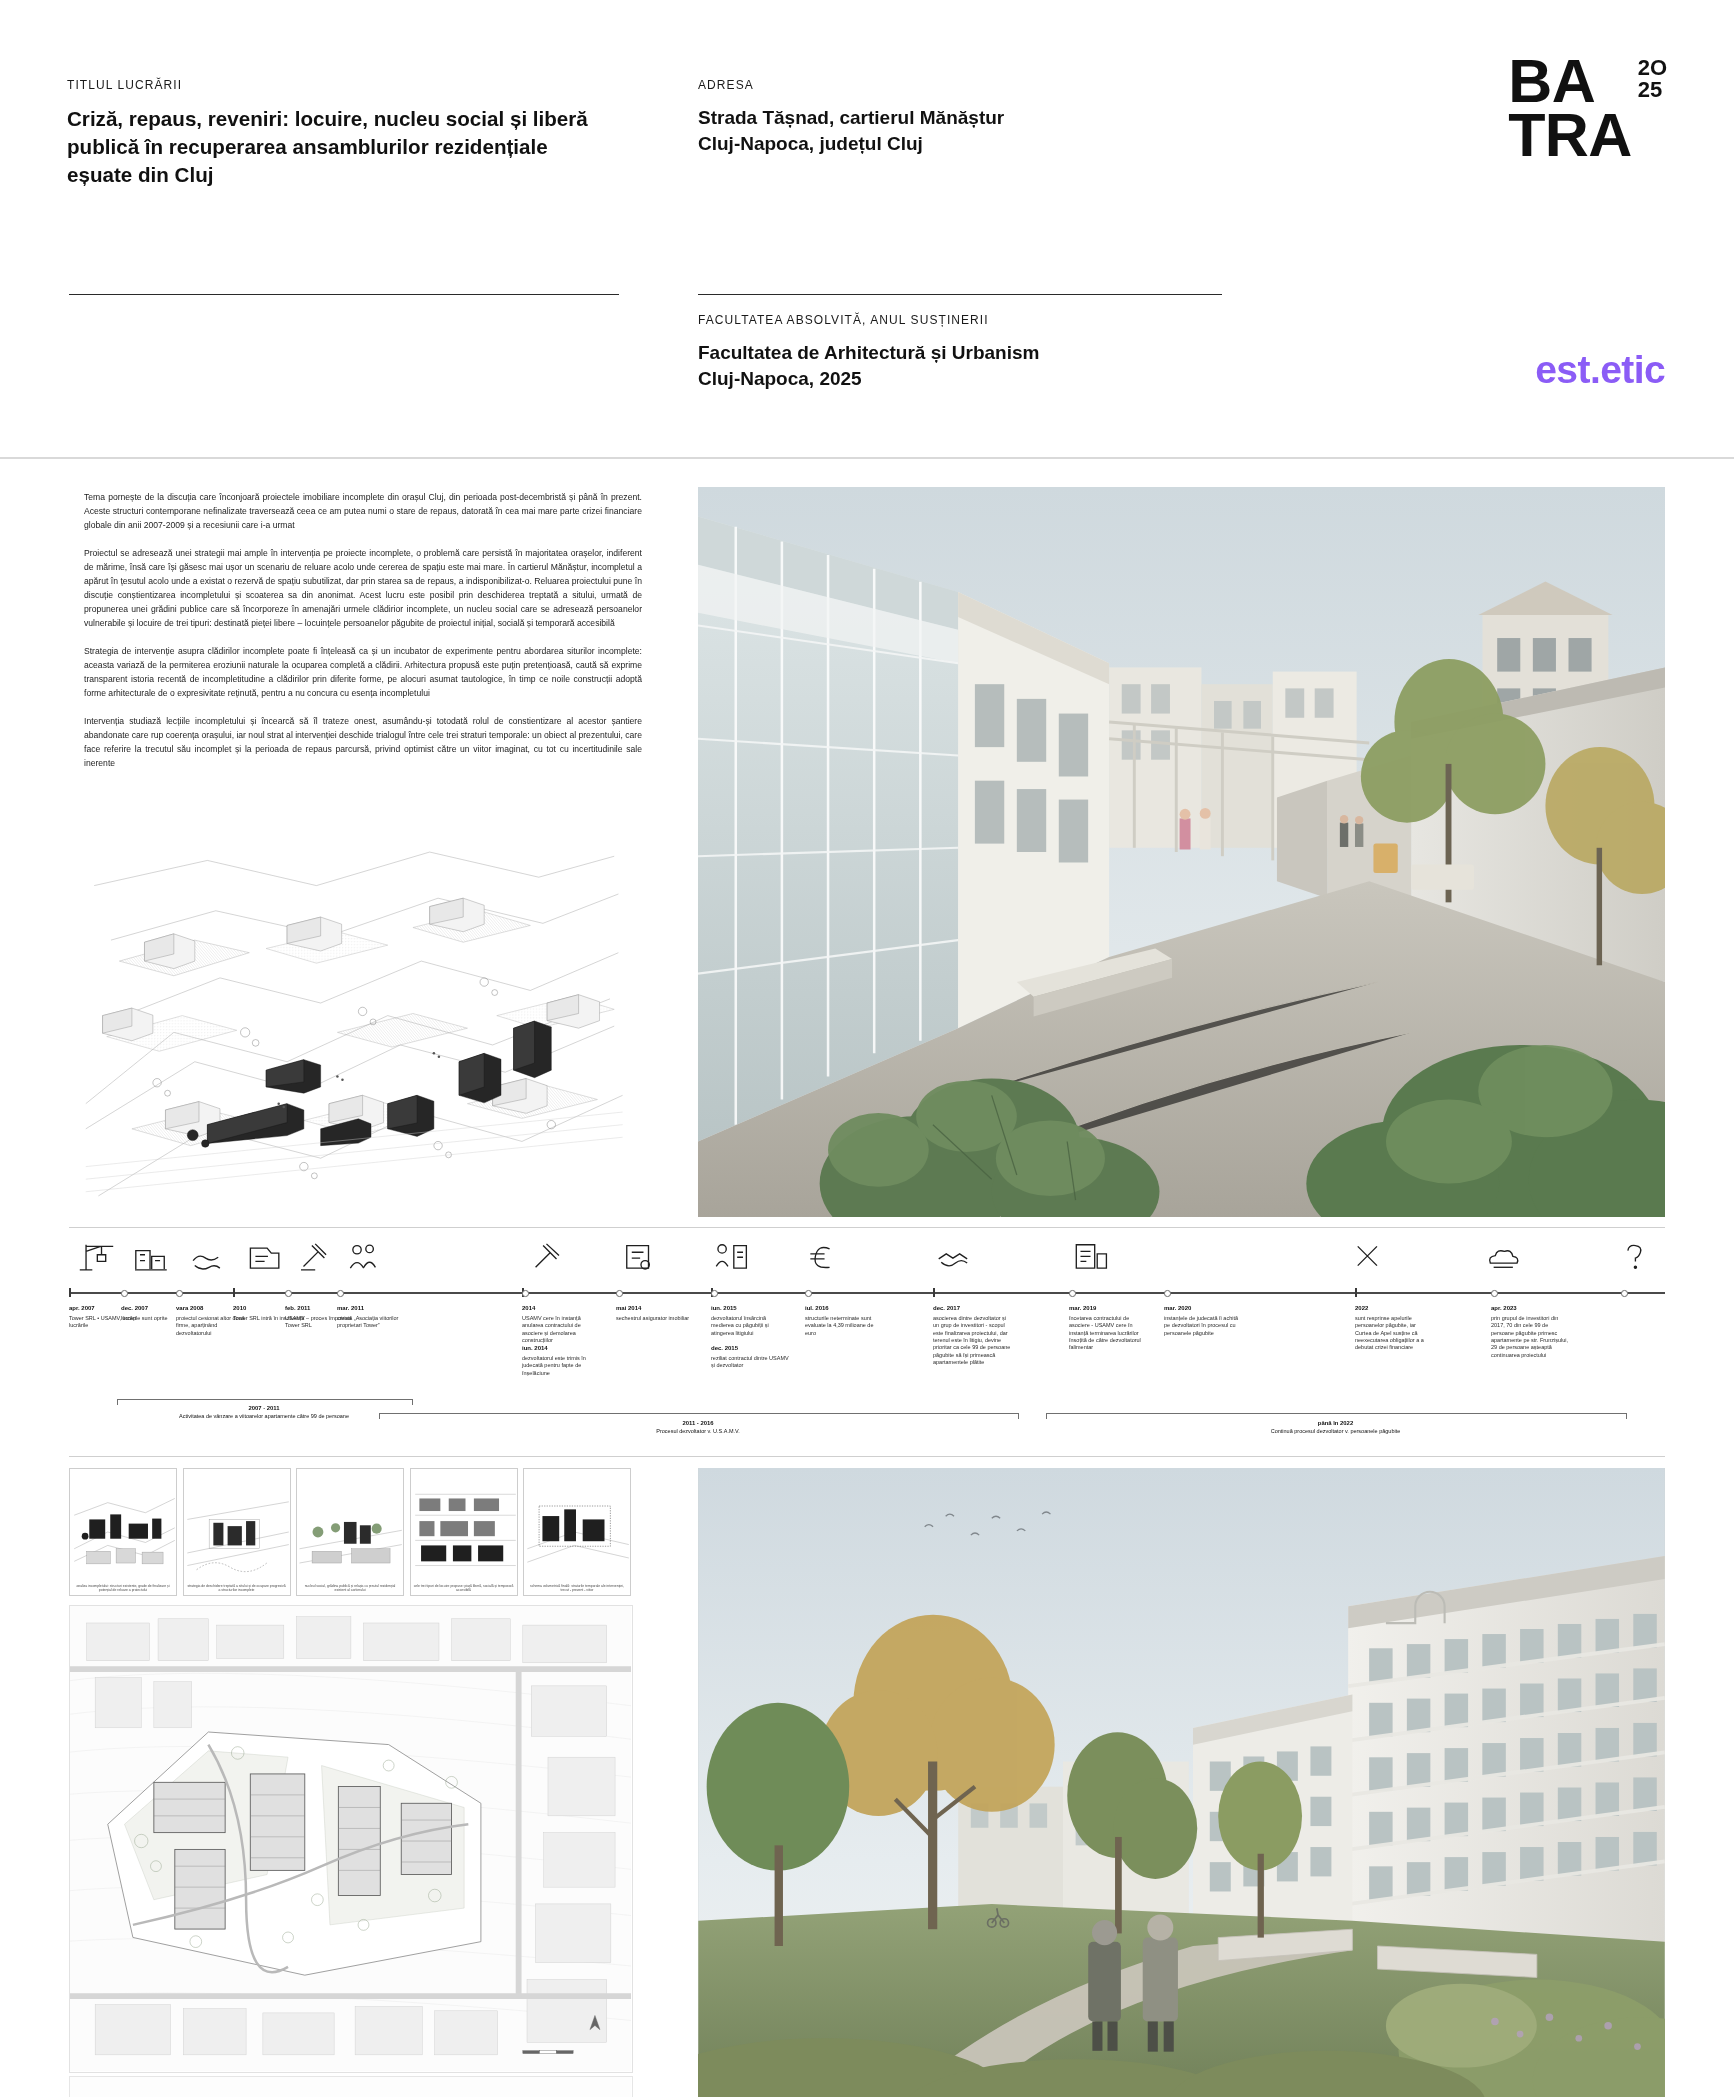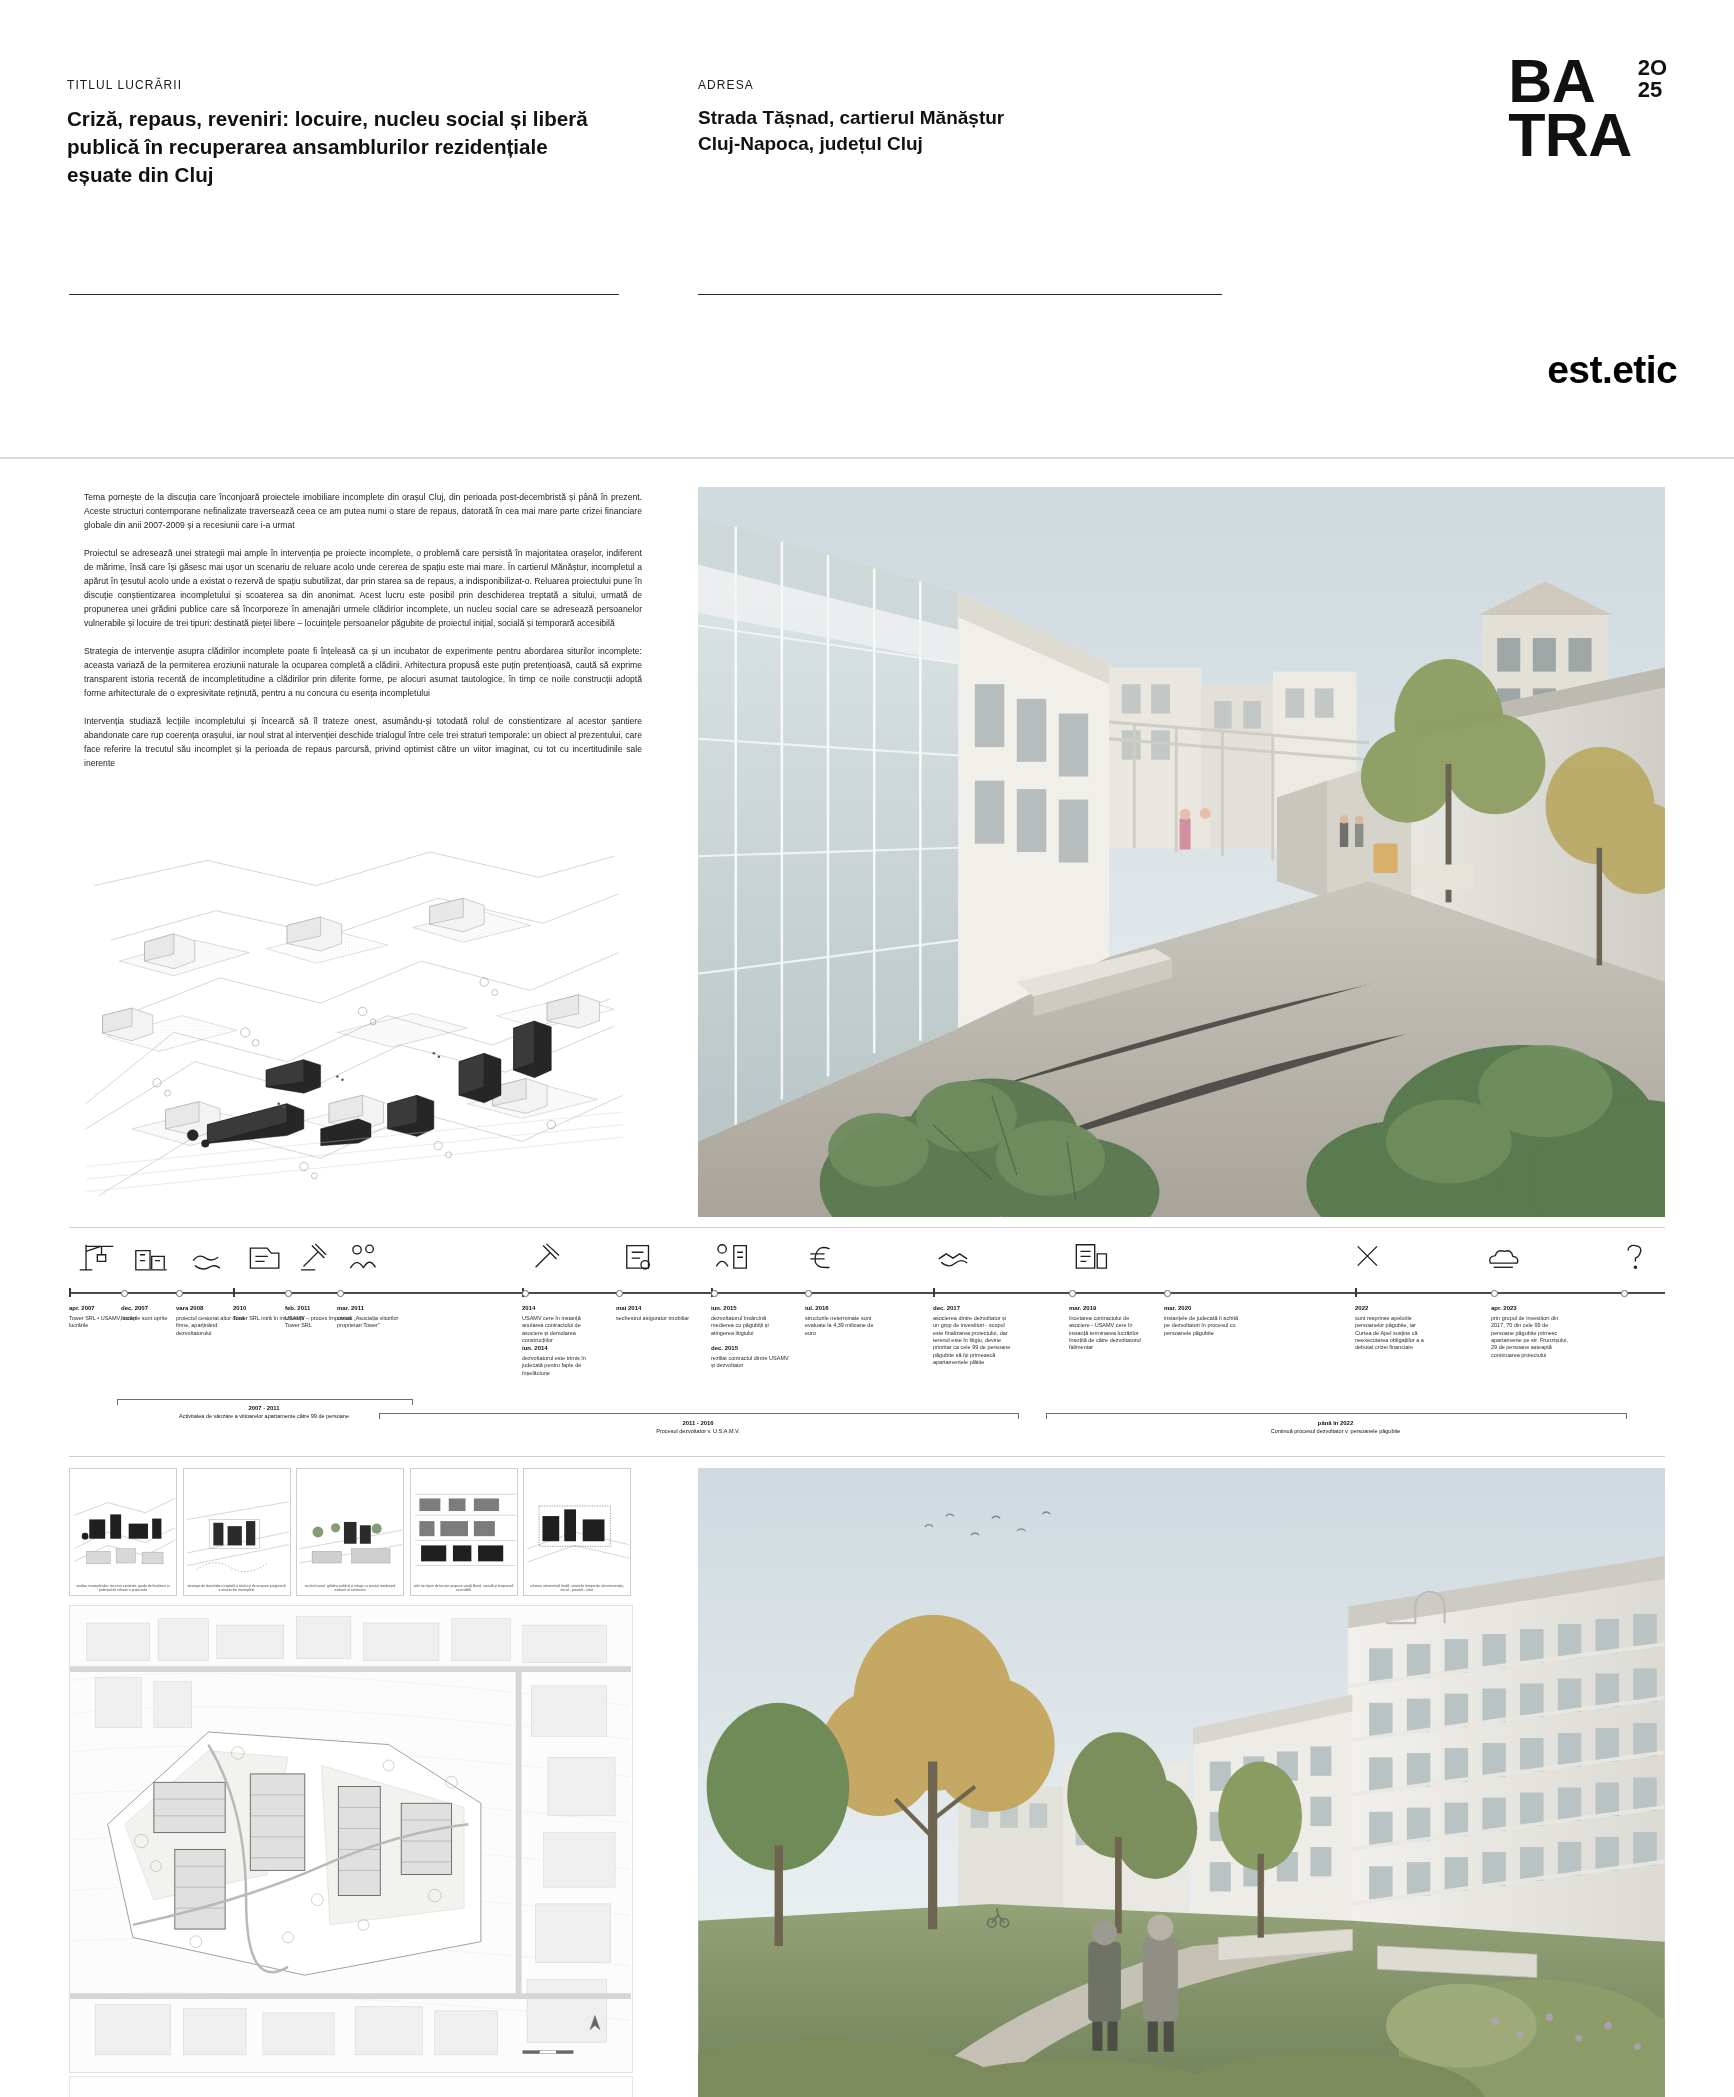--- a/index.html
+++ b/index.html
@@ -19,21 +19,21 @@
 
   .rule { position:absolute; height:1.3px; background:#2a2a2a; }
   .rule-left { left:69px; top:294px; width:550px; }
   .rule-right { left:698px; top:294px; width:524px; }
 
   
   .batra { position:absolute; right:67px; top:55px; text-align:left; }
   .batra-row { display:flex; align-items:flex-start; }
   .batra-main { font-size:61px; line-height:0.88; font-weight:700; letter-spacing:-0.01em; color:#111; }
   .batra-year { font-size:22px; line-height:0.92; font-weight:700; margin-left:5.9px; margin-top:2.5px; color:#111; }
-  .estetic { position:absolute; right:57px; top:348px; font-size:39px; font-weight:700; letter-spacing:-0.015em; color:#000000; }
+  .estetic { position:absolute; right:69px; top:348px; font-size:39px; font-weight:700; letter-spacing:-0.015em; color:#8b5cf6; }
 
   .hdr-sep { position:absolute; left:0; top:457px; width:1734px; height:1.7px; background:#d9d9d9; }
 
   
   .textblock { position:absolute; left:84px; top:491px; width:558px; }
   .textblock p { font-size:8.6px; line-height:1.62; margin:0 0 14.3px 0; text-align:justify; color:#1c1c1c; }
 
   
   .siteplan { position:absolute; left:69px; top:835px; width:562px; height:378px; overflow:hidden; }
   .siteplan svg { display:block; }
@@ -86,20 +86,25 @@
     <div class="col-addr">
       <div class="kicker">ADRESA</div>
       <div class="big2">Strada Tășnad, cartierul Mănăștur</div>
       <div class="big2">Cluj-Napoca, județul Cluj</div>
     </div>
 
     <div class="rule rule-left"></div>
     <div class="rule rule-right"></div>
 
 
+    <div class="col-fac">
+      <div class="kicker">FACULTATEA ABSOLVITĂ, ANUL SUSȚINERII</div>
+      <div class="big2">Facultatea de Arhitectură și Urbanism</div>
+      <div class="big2">Cluj-Napoca, 2025</div>
+    </div>
 
     <div class="batra">
       <div class="batra-row">
         <div>
           <div class="batra-main">BA</div>
           <div class="batra-main">TRA</div>
         </div>
         <div>
           <div class="batra-year">2O</div>
           <div class="batra-year">25</div>

